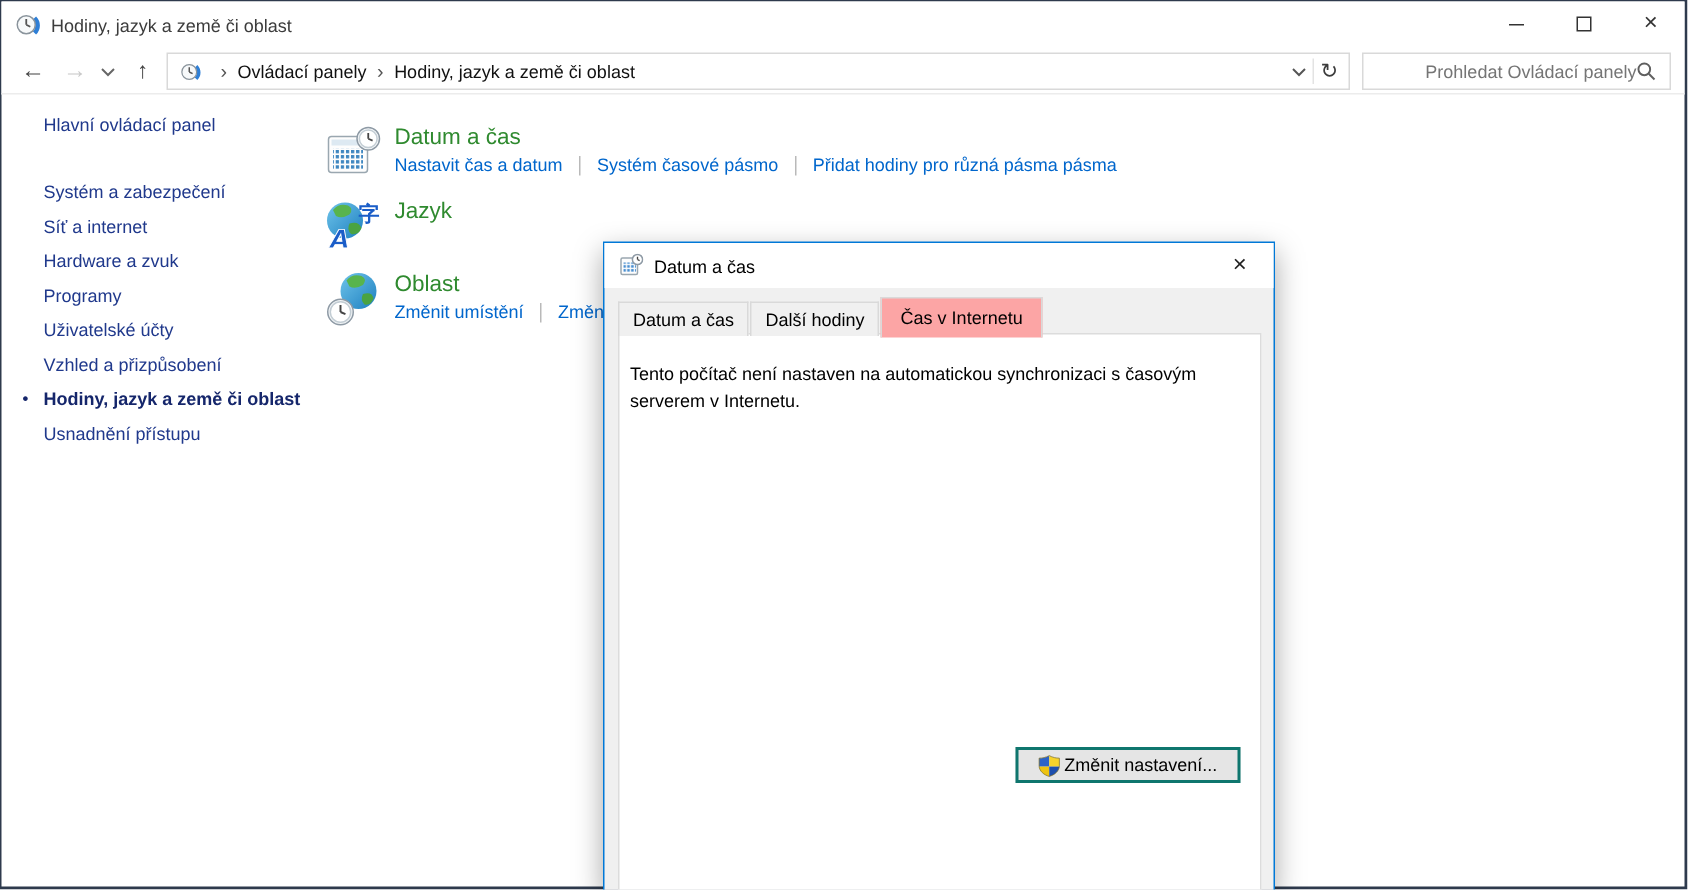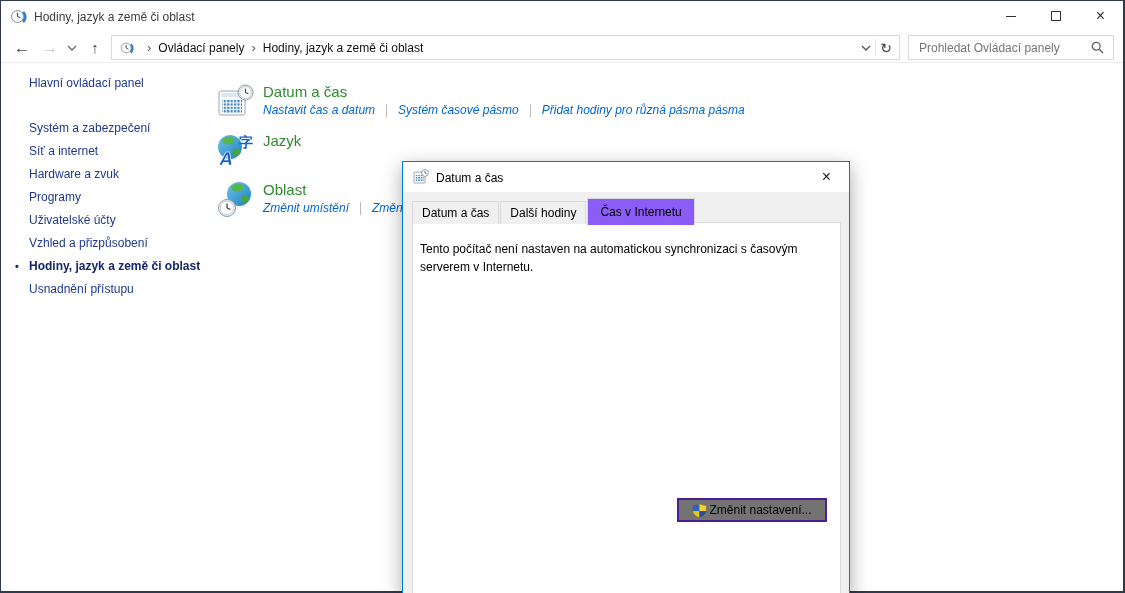--- a/index.html
+++ b/index.html
@@ -27,52 +27,52 @@
   .hist { left:62px; width:18px; }
   .up   { left:82px; width:24px; color:#444; font-size:15px; }
   .chev-svg { width:10px; height:8px; }
   .addressbar { position:absolute; left:110px; top:3px; width:789px; height:25px; border:1px solid #d9d9d9; background:#fff; display:flex; align-items:center; }
   .addr-icon { width:14px; height:14px; margin:0 6px 0 8px; }
   .crumb-sep { color:#555; margin:0 7px; font-size:13px; }
   .crumb { color:#111; white-space:nowrap; }
   .addr-right { position:absolute; right:0; top:0; height:23px; display:flex; align-items:center; }
   .addr-divider { width:1px; height:17px; background:#e3e3e3; margin:0 4px; }
   .refresh { color:#3c3c3c; font-size:14px; margin-right:7px; font-family:"DejaVu Sans",sans-serif; }
-  .searchbox { position:absolute; left:907px; top:3px; width:206px; height:25px; border:1px solid #d9d9d9; background:#fff; display:flex; align-items:center; }
+  .searchbox { position:absolute; left:907px; top:3px; width:206px; height:25px; border:1px solid #d9d9d9; background:#fff; display:flex; align-items:center;text-align:right; }
   .search-placeholder { color:#757575; margin-left:10px; flex:1; white-space:nowrap; }
   .search-icon { width:13px; height:13px; margin-right:9px; flex:none; }
 
   
   .sidebar { position:absolute; left:28px; top:76px; width:185px; }
   .side-item { position:relative; color:#20398c; margin-bottom:10px; height:13px; line-height:13px; cursor:pointer; white-space:nowrap; }
   .side-item.first { margin-bottom:32px; }
   .side-item.active { font-weight:bold; color:#15266b; }
   .side-bullet { position:absolute; left:-14px; top:0; font-size:11px; color:#15266b; }
 
   
   .main { position:absolute; left:216px; top:82px; width:560px; }
   .cat-row { display:flex; margin-bottom:11px; }
   .cat-icon { width:38px; height:38px; flex:none; margin-right:8px; position:relative; }
   .cat-title { font-size:15px; color:#2f8a2f; margin-bottom:3px; cursor:pointer; }
   .cat-links { display:flex; align-items:center; white-space:nowrap; }
-  .cat-link { color:#0066cc; cursor:pointer;font-style:italic; }
+  .cat-link { color:#0066cc; cursor:pointer; }
   .link-sep { width:1px; height:13px; background:#b9b9b9; margin:0 11px; }
 
   
   .dialog { position:absolute; left:401px; top:160px; width:448px; height:434px; background:#f0f0f0; border:1px solid #0078d7; box-shadow:0 6px 18px rgba(0,0,0,0.35); z-index:10; }
   .dlg-titlebar { position:absolute; top:0; left:0; right:0; height:30px; background:#fff; }
   .dlg-icon { position:absolute; left:10px; top:7px; width:16px; height:16px; }
   .dlg-title { position:absolute; left:33px; top:9px; font-size:12px; color:#000; }
   .dlg-close { position:absolute; right:0; top:0; width:45px; height:29px; display:flex; align-items:center; justify-content:center; font-size:16px; color:#222; }
   .dlg-tabs { position:absolute; left:9px; top:36px; display:flex; align-items:flex-end; z-index:3; }
   .tab { padding:4px 9px; border:1px solid #d9d9d9; border-bottom:none; background:#f0f0f0; margin-right:1px; color:#000; cursor:pointer; }
-  .tab.active { background:#8b5cf6; padding:6px 12px 6px; margin-bottom:-1px; position:relative; z-index:4; }
+  .tab.active { background:#fca5a5; padding:6px 12px 6px; margin-bottom:-1px; position:relative; z-index:4; }
   .dlg-panel { position:absolute; left:9px; top:60px; width:429px; height:374px; background:#fff; border:1px solid #dcdcdc; }
   .dlg-text { margin:17px 16px 0 7px; max-width:396px; line-height:18px; color:#000; }
-  .dlg-button { position:absolute; left:264px; top:275px; width:150px; height:24px; border:2px solid #4c1d95; background:#737373; display:flex; align-items:center; justify-content:center; cursor:pointer; }
+  .dlg-button { position:absolute; left:264px; top:275px; width:150px; height:24px; border:2px solid #0f766e; background:#e5e5e5; display:flex; align-items:center; justify-content:center; cursor:pointer; }
   .dlg-button .uac { width:15px; height:15px; margin-right:2px; flex:none; }
   .dlg-button span { color:#000; }
 </style>
 </head>
 <body>
 
 <svg width="0" height="0" style="position:absolute">
   <defs>
     <clipPath id="shieldClip">
         <path d="M8 0.8 C10.4 2.1 12.9 2.6 15.2 2.6 L15.2 8 C15.2 11.9 11.6 14.6 8 15.6 C4.4 14.6 0.8 11.9 0.8 8 L0.8 2.6 C3.1 2.6 5.6 2.1 8 0.8 Z"></path>

